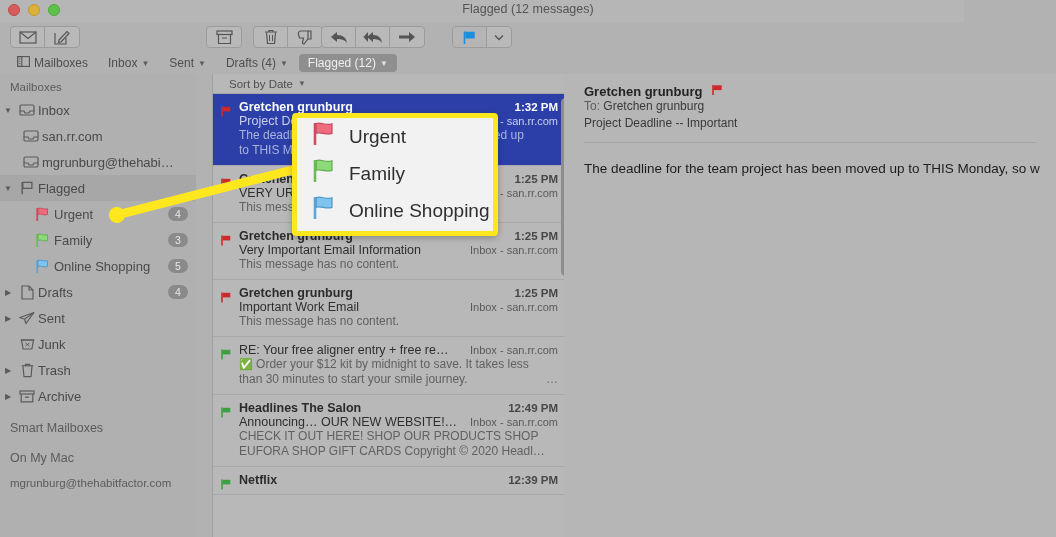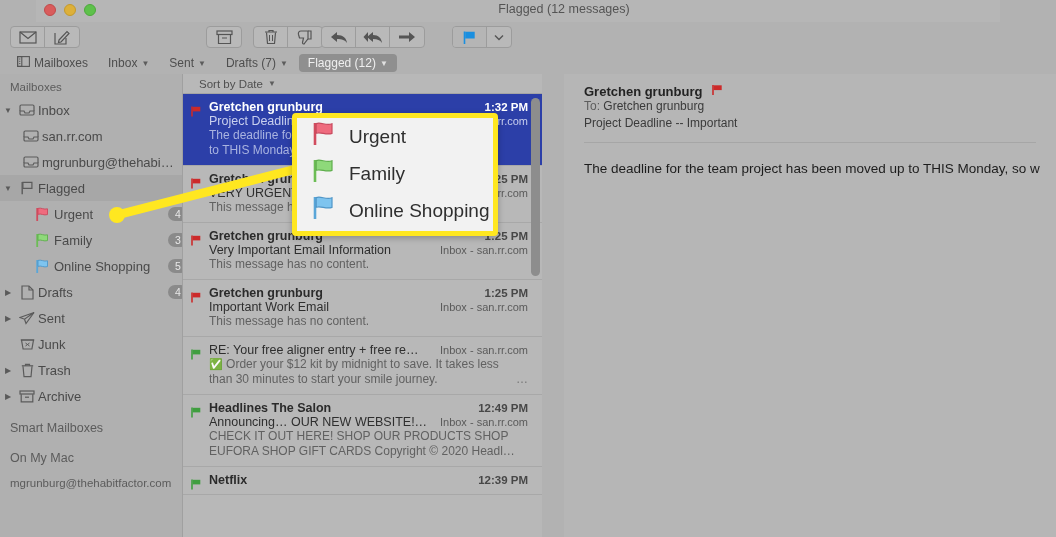--- a/index.html
+++ b/index.html
@@ -12,21 +12,20 @@
   .app {
     position: relative;
     width: 1056px; height: 537px;
     background: #b2b2b2;
   }
 
   
   .titlebar {
     position: absolute; left: 0; top: 0; width: 964px; height: 22px;
     background: #b6b6b6;
-    margin-left: 36px;
   }
   .traffic {
     position: absolute; left: 8px; top: 4px;
     display: flex; gap: 8px; align-items: center;
   }
   .dot { width: 12px; height: 12px; border-radius: 50%; display:block; }
   .dot.red { background: #d95c5c; border: 1px solid #c04a4a; }
   .dot.yellow { background: #ddb03a; border: 1px solid #c49a2c; }
   .dot.green { background: #5ec14b; border: 1px solid #4da93c; }
   .win-title {
@@ -104,21 +103,21 @@
   }
   .indent1 { padding-left: 20px; }
   .indent2 { padding-left: 16px; }
   .sb-section {
     padding: 12px 0 4px 10px; font-size: 12.5px; color: #5b5b5b;
   }
   .sb-acct { padding: 8px 0 4px 10px; font-size: 11.5px; color: #5b5b5b; }
 
   
   .listpane {
-    position: absolute; left: 182px; top: 74px; width: 360px; height: 463px;
+    position: absolute; left: 212px; top: 74px; width: 360px; height: 463px;
     background: #b8b8b8; overflow: hidden;
     border-left: 1px solid #a0a0a0;
   }
   .sortbar {
     height: 20px; display: flex; align-items: center;
     padding-left: 16px; font-size: 11.5px; color: #4f4f4f;
     background: #b8b8b8; border-bottom: 1px solid #a5a5a5;
     gap: 5px;
   }
   .msglist { position: relative; }
@@ -310,21 +309,21 @@
     </div>
     <div class="fav-item">
       <span>Inbox</span>
       <span class="chev">▼</span>
     </div>
     <div class="fav-item">
       <span>Sent</span>
       <span class="chev">▼</span>
     </div>
     <div class="fav-item">
-      <span>Drafts (7)</span>
+      <span>Drafts (4)</span>
       <span class="chev">▼</span>
     </div>
     <div class="fav-item selected">
       <span>Flagged (12)</span>
       <span class="chev">▼</span>
     </div>
   </div>
 
   <div class="sidebar">
     <div class="sb-head">Mailboxes</div>

